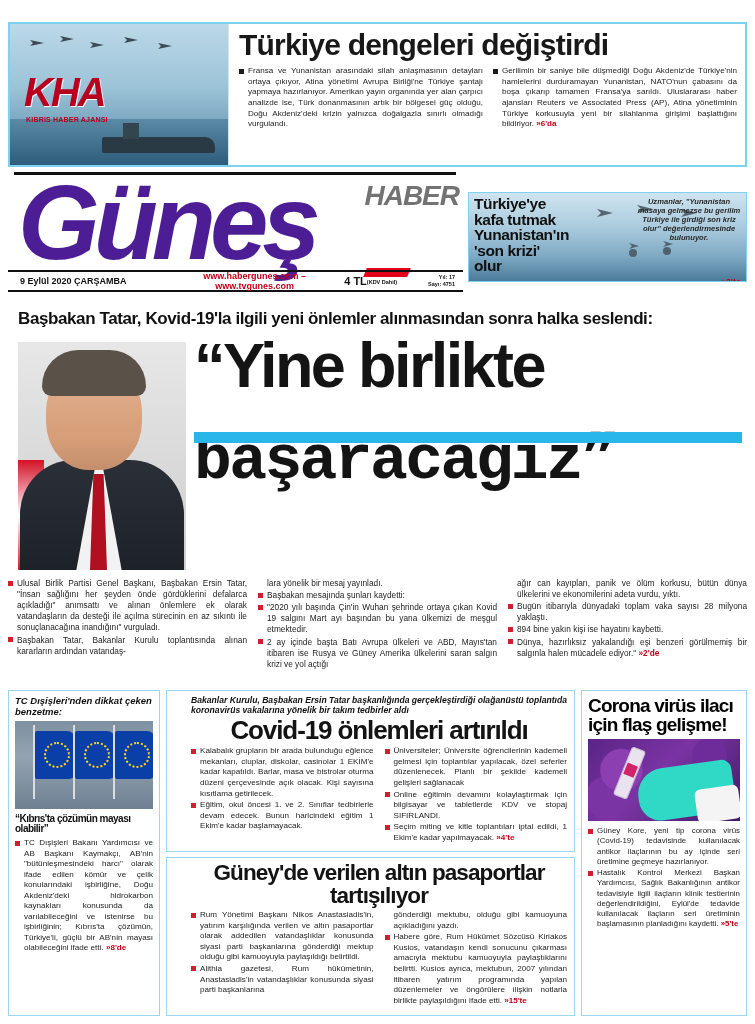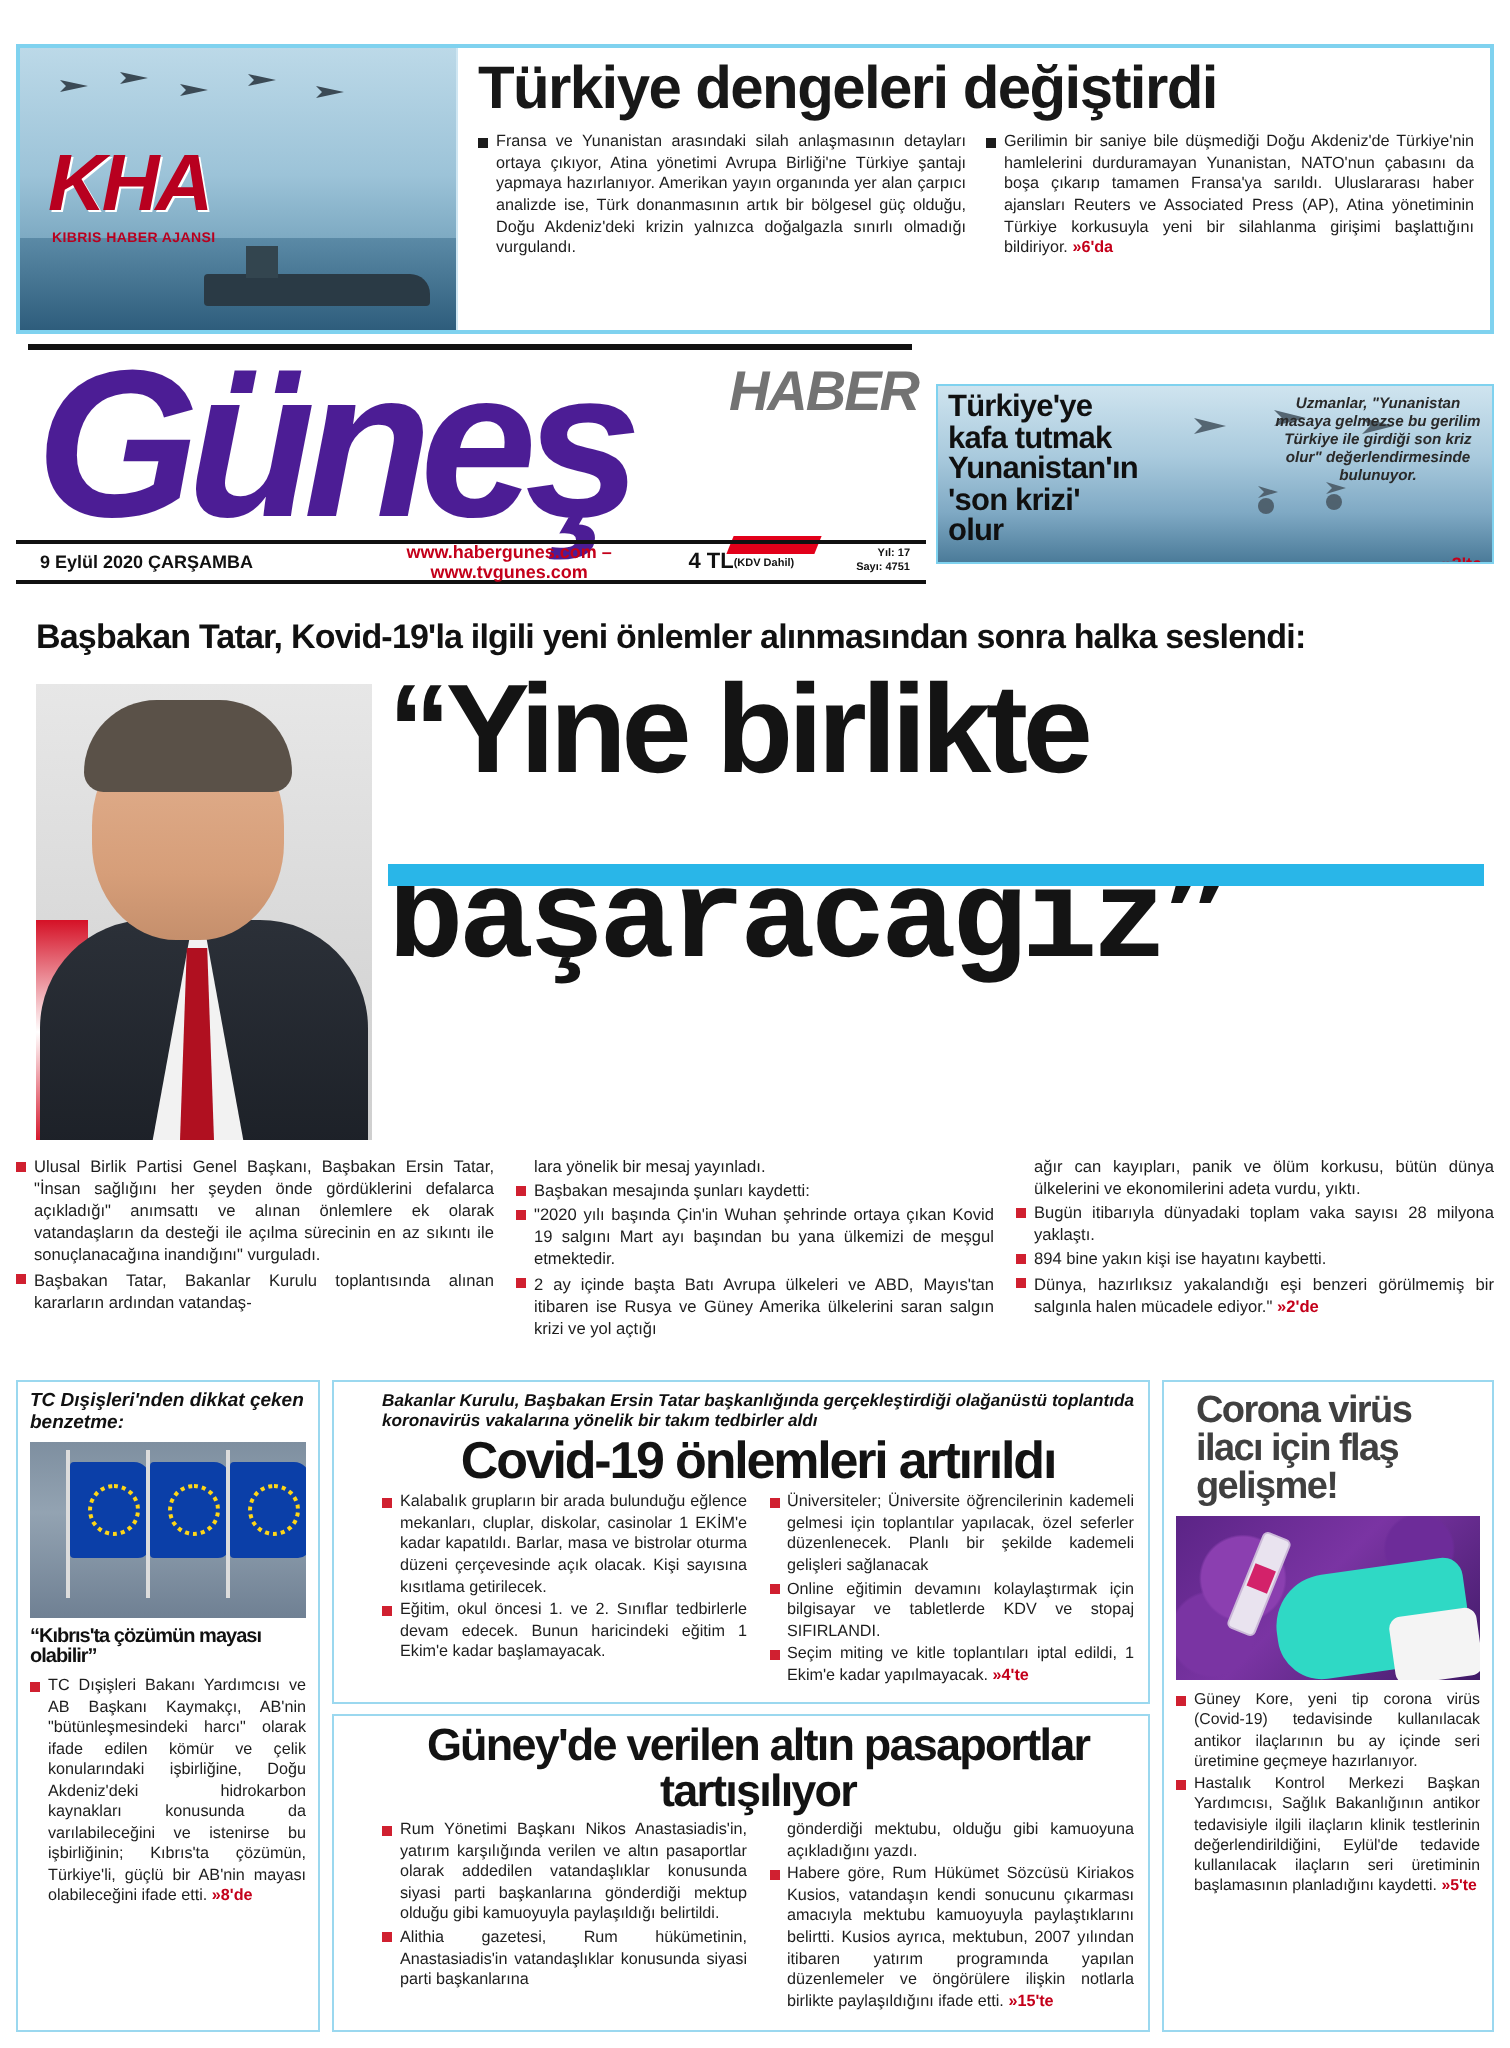--- a/index.html
+++ b/index.html
@@ -216,21 +216,21 @@
   .mid-col{flex:1;font-size:8.1px;line-height:1.31;color:#1d1d1d;text-align:justify;}
   .mid-col p{margin:0 0 1px 0;position:relative;padding-left:9px;}
   .mid-col p.bullet:before{
     content:"";position:absolute;left:0;top:2.5px;width:5px;height:5px;background:#d02030;
   }
 
   .bcol-right{
     width:166px;border:1px solid #9bd8ef;box-sizing:border-box;padding:5px 6px;background:#fff;
     display:flex;flex-direction:column;
   }
-  .br-head{font-size:19px;font-weight:bold;line-height:1.0;color:#404040;letter-spacing:-0.8px;margin-left:10px;}
+  .br-head{font-size:19px;font-weight:bold;line-height:1.0;color:#000000;letter-spacing:-0.8px;}
   .br-photo{
     margin-top:5px;width:100%;height:82px;position:relative;overflow:hidden;
     background:radial-gradient(circle at 22% 38%,#8b3fb0 0 16%,transparent 17%),
                radial-gradient(circle at 12% 72%,#7a34a3 0 14%,transparent 15%),
                radial-gradient(circle at 80% 20%,#6d2c99 0 12%,transparent 13%),
                linear-gradient(135deg,#5b2486 0%,#7a34a3 45%,#3f1a66 100%);
   }
   .br-glove{
     position:absolute;right:6px;bottom:4px;width:96px;height:52px;background:#2fd9c5;
     border-radius:26px 10px 8px 22px;transform:rotate(-8deg);

